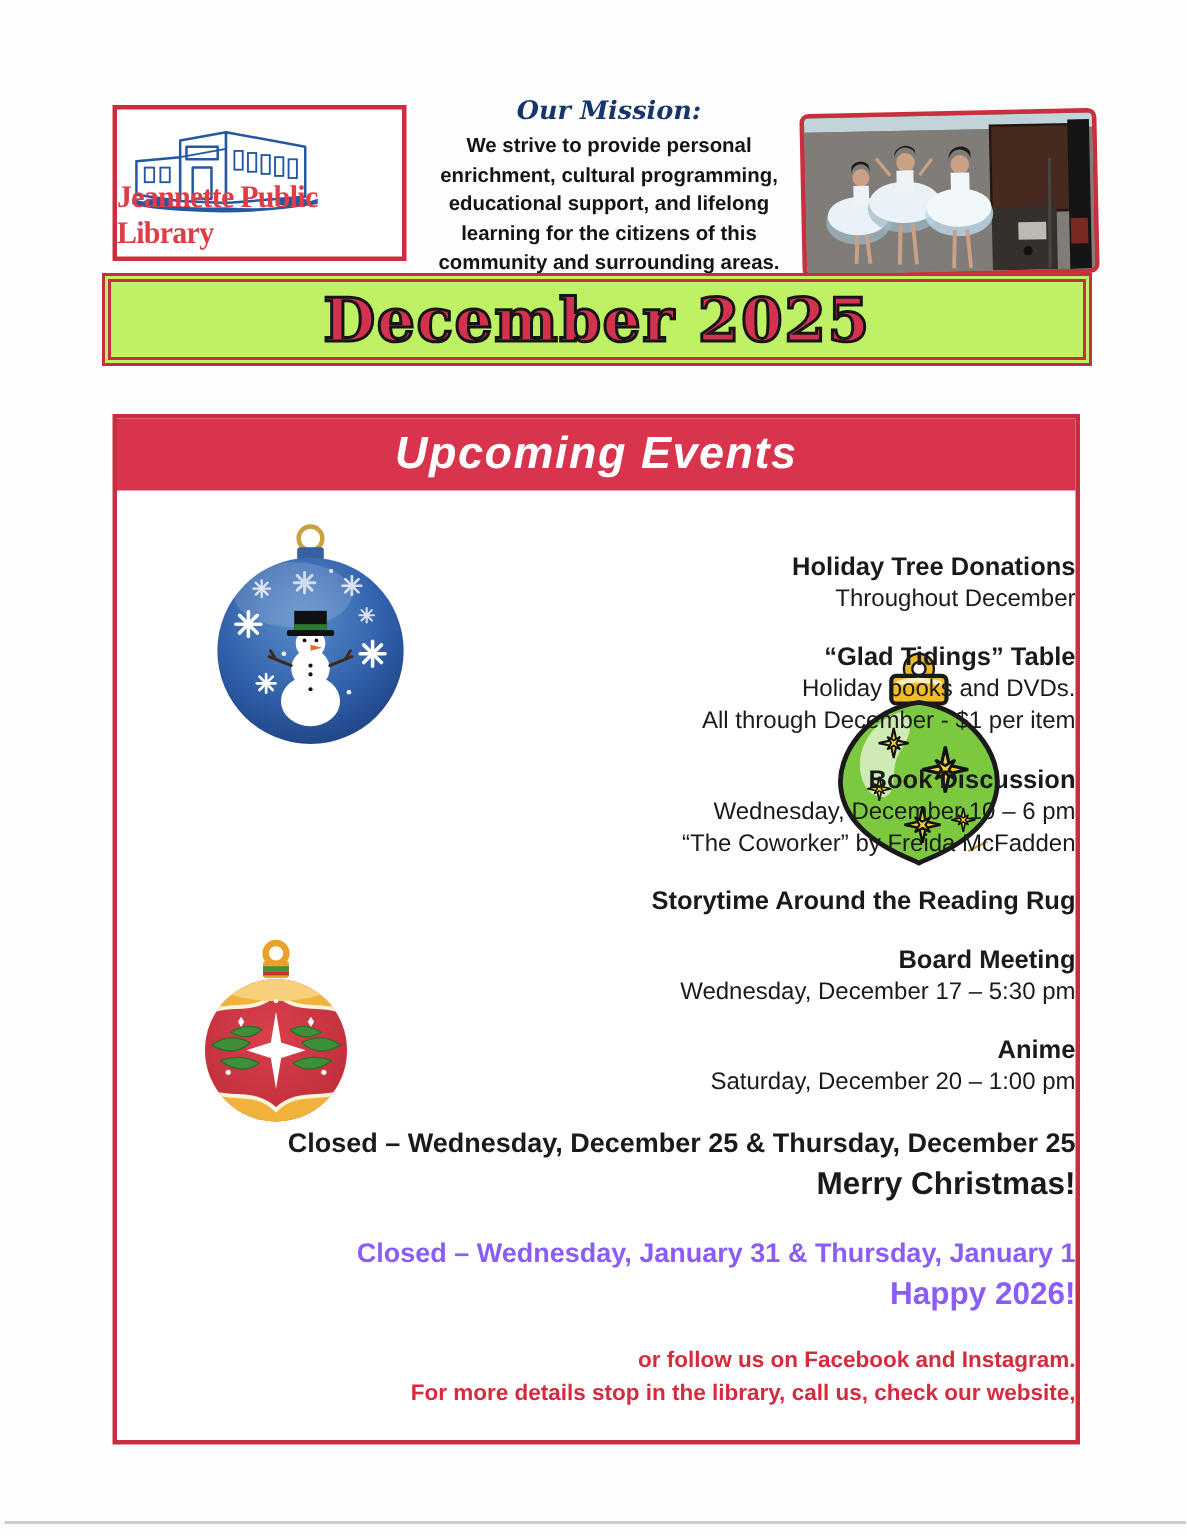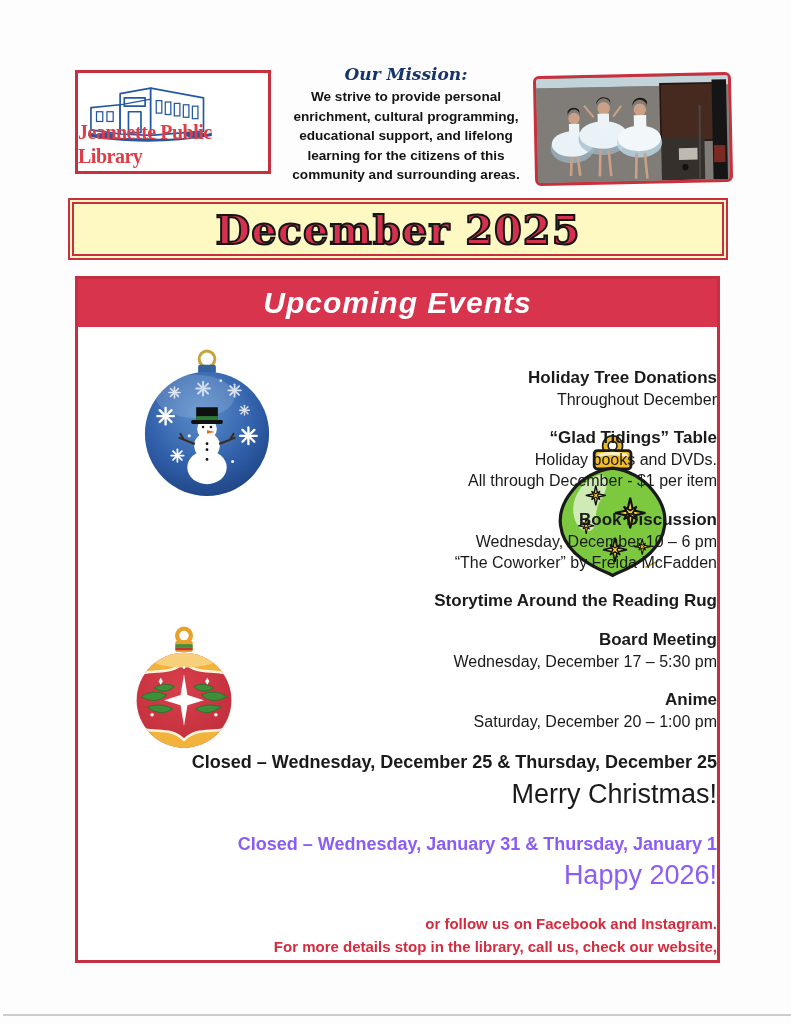--- a/index.html
+++ b/index.html
@@ -17,39 +17,39 @@
   .mission{position:absolute;left:290px;top:64px;width:232px;text-align:center;}
   .mission-title{font-family:"DejaVu Serif",serif;font-style:italic;font-weight:bold;
                  font-size:17px;color:#16356b;margin-bottom:3px;}
   .mission-body{font-size:13.6px;line-height:1.44;font-weight:600;color:#141414;}
 
   .photo-box{position:absolute;left:534px;top:74px;width:192px;height:104px;
              border:3px solid #c9303e;background:#8f8d8a;transform:rotate(-1.2deg);
              border-radius:6px;overflow:hidden;}
 
   
-  .banner{position:absolute;left:68px;top:198px;width:648px;height:50px;
-          border:6px double #c62f40;background:#fef9c3;display:flex;align-items:center;justify-content:center;}
+  .banner{position:absolute;left:68px;top:182px;width:648px;height:50px;
+          border:6px double #c62f40;background:#bef264;display:flex;align-items:center;justify-content:center;}
   .banner-text{font-family:"DejaVu Serif",serif;font-weight:bold;font-size:40px;
                color:#d4314e;-webkit-text-stroke:2px #151515;letter-spacing:1px;}
 
   
   .main-box{position:absolute;left:75px;top:276px;width:639px;height:681px;
             border:3px solid #c62f40;background:#fff;}
   .band{height:48px;background:#d8344e;display:flex;align-items:center;justify-content:center;}
   .band-text{color:#fff;font-style:italic;font-weight:bold;font-size:30px;letter-spacing:1px;}
   .content{position:relative;text-align:right;padding-top:40px;}
 
   .event{margin-bottom:17px;}
   .event-title{font-weight:bold;font-size:17px;line-height:1.3;}
   .event-line{font-size:16px;line-height:1.32;}
 
   .closure{margin-top:19px;}
   .closed-line{font-weight:bold;font-size:18px;line-height:1.3;}
-  .greeting{font-weight:normal;font-size:27px;line-height:1.45;}
+  .greeting{font-weight:bold;font-size:21px;line-height:1.45;}
   .navy .closed-line,.navy .greeting{color:#8b5cf6;}
 
   .red-footer{margin-top:18px;color:#d62b3e;font-weight:bold;font-size:15px;line-height:1.5;}
 
   
   .orn{position:absolute;}
   .orn-blue{left:60px;top:66px;width:138px;height:158px;}
   .orn-green{left:473px;top:142px;width:120px;height:168px;}
   .orn-red{left:50px;top:338px;width:112px;height:144px;}
 

